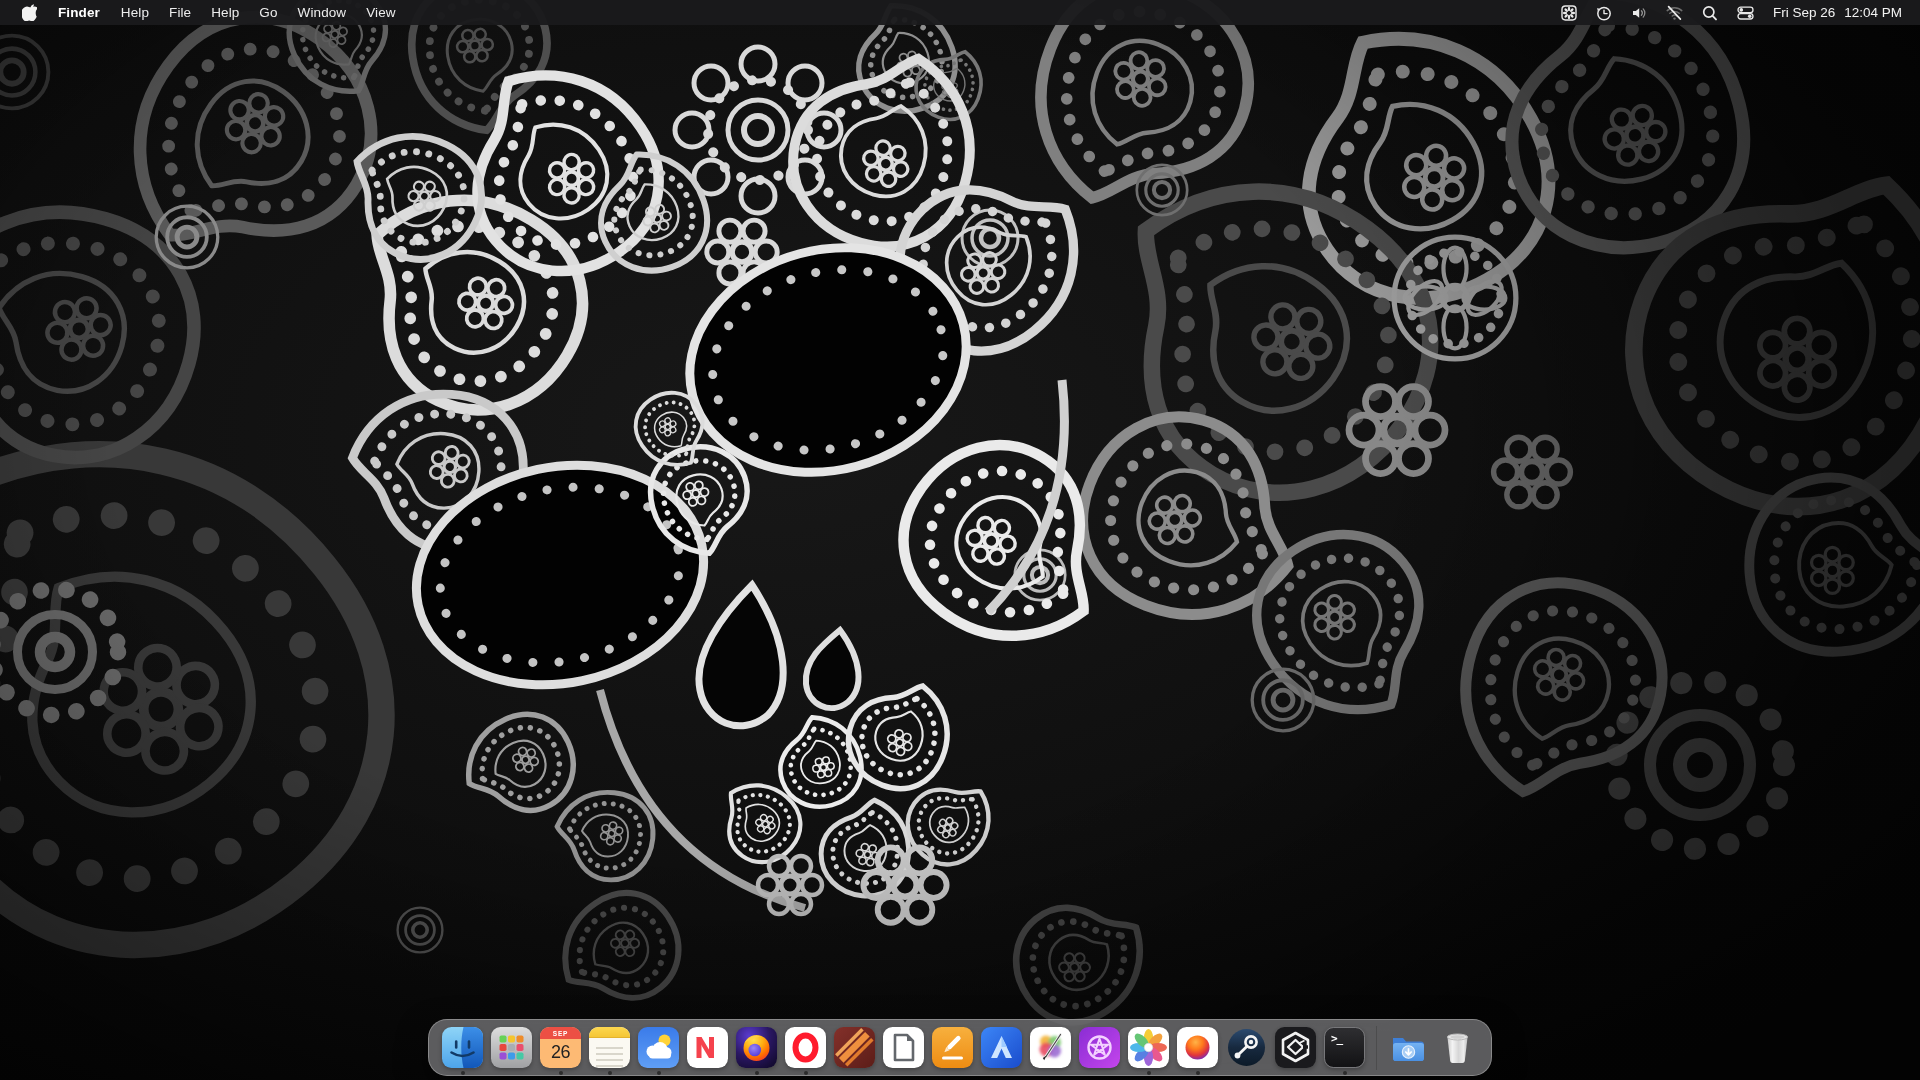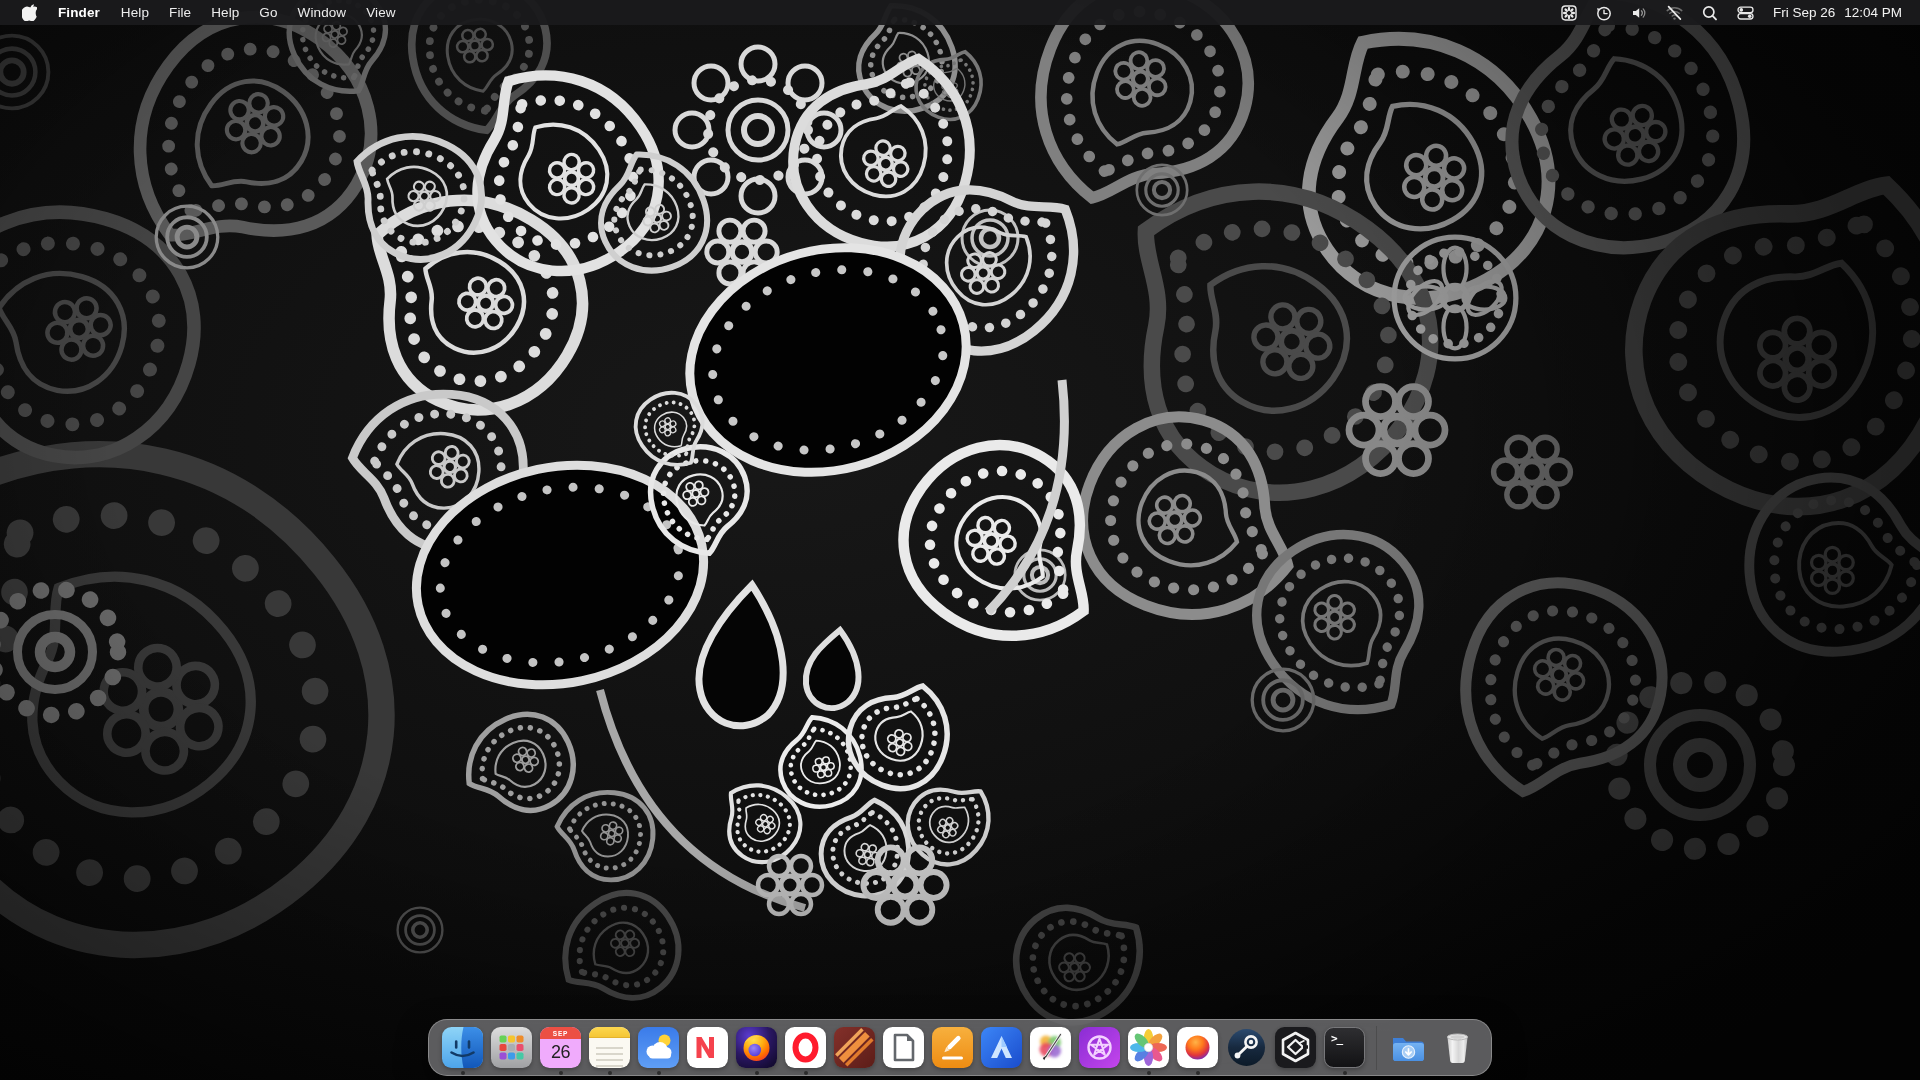--- a/index.html
+++ b/index.html
@@ -36,21 +36,21 @@
   .dock-item { position:relative; width:41px; height:41px; margin:0 4px; }
   .di { width:41px; height:41px; border-radius:9.5px; overflow:hidden; position:relative;
         box-shadow:0 2px 4px rgba(0,0,0,0.28); }
   .di.free { border-radius:0; overflow:visible; box-shadow:none; background:transparent; }
   .di svg { display:block; width:41px; height:41px; }
   .run-dot { position:absolute; left:50%; bottom:-7px; width:4px; height:4px; margin-left:-2px;
     border-radius:50%; background:#2c2c2c; }
   .dock-sep { width:1px; height:44px; margin:0 7px; background:rgba(60,60,60,0.45); }
 
   
-  .cal { background:#f0abfc; display:flex; flex-direction:column;justify-content:center; }
+  .cal { background:#fdba74; display:flex; flex-direction:column;justify-content:center; }
   .cal-top { height:12px; background:#ec4f44; color:#fff; font-size:6.5px; font-weight:700;
     letter-spacing:.8px; display:flex; align-items:center; justify-content:center; }
   .cal-day { flex:1; display:flex; align-items:center; justify-content:center;
     font-size:18px; font-weight:400; color:#222; letter-spacing:-.5px; padding-bottom:2px; }
 
   
   .notes { background:#fbf9f2; }
   .notes-band { height:11px; background:linear-gradient(#fcd74f,#f5c636); border-bottom:1px solid #e3b32e; }
   .notes-line { height:1.5px; background:#d9d6cb; margin:4.5px 7px 0 7px; }
 

